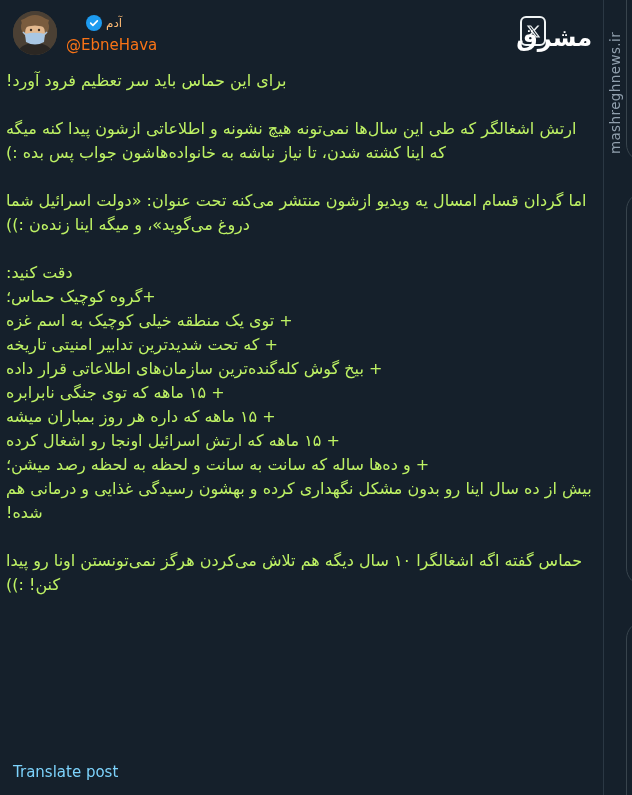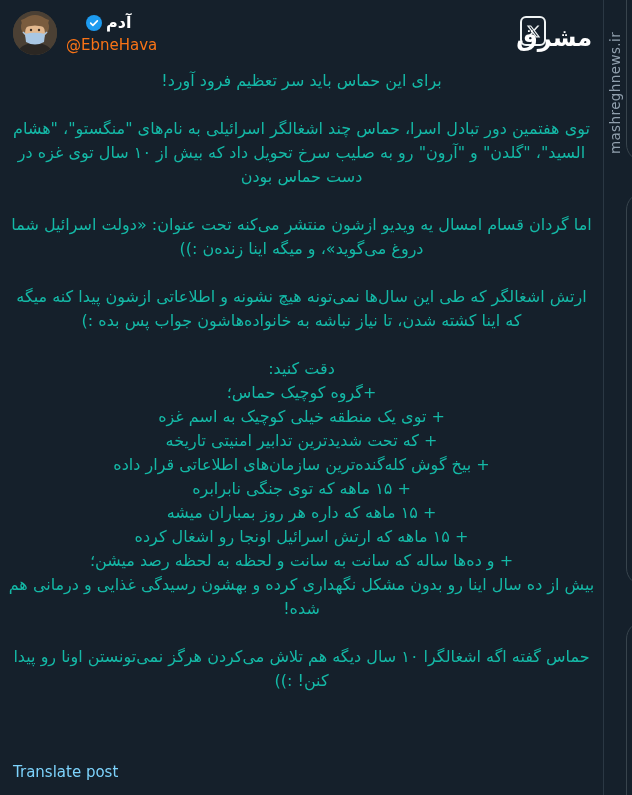--- a/index.html
+++ b/index.html
@@ -23,33 +23,33 @@
     white-space:nowrap;color:rgba(155,170,184,0.92);
     font-size:13.5px;letter-spacing:0.4px;
   }
 
   
   .avatar{position:absolute;left:13px;top:11px;width:44px;height:44px;border-radius:50%;overflow:hidden;background:#4a4238;cursor:pointer;}
   .avatar svg{display:block;width:44px;height:44px;}
   .name-row{position:absolute;left:86px;top:13px;display:flex;align-items:center;gap:4px;height:19px;}
   .badge{width:16px;height:16px;border-radius:50%;background:#1d9bf0;display:flex;align-items:center;justify-content:center;flex:0 0 auto;}
   .badge svg{width:10px;height:10px;display:block;}
-  .display-name{color:#ffffff;font-weight:bold;font-size:16px;direction:rtl;}
+  .display-name{color:#fdba74;font-weight:normal;font-size:12px;direction:rtl;}
   .handle{position:absolute;left:66px;top:36px;color:#f97316;font-size:15px;}
 
   
   .xlogo{position:absolute;right:86px;top:16px;width:22px;height:26px;border:2px solid #eff3f4;border-radius:6px;display:flex;align-items:center;justify-content:center;}
   .xlogo svg{width:15px;height:15px;display:block;}
   .site-logo{position:absolute;right:40px;top:24px;color:#ffffff;font-weight:bold;font-size:24px;direction:rtl;}
 
   
   .tweet-body{
     position:absolute;top:69px;left:6px;right:35px;
-    direction:rtl;text-align:center;
-    color:#14b8a6;font-size:16px;line-height:24px;
+    direction:rtl;text-align:left;
+    color:#bef264;font-size:16px;line-height:24px;
   }
   .tweet-body p{margin:0 0 24px 0;white-space:pre-line;}
   .tweet-body p:last-child{margin-bottom:0;}
 
   
   .translate{position:absolute;left:13px;top:763px;color:#7dd3fc;font-size:15px;text-decoration:none;cursor:pointer;}
 </style>
 </head>
 <body>
 
@@ -88,23 +88,22 @@
 
   <div class="xlogo">
     <svg viewBox="0 0 24 24" xmlns="http://www.w3.org/2000/svg">
       <path fill="#eff3f4" d="M18.244 2.25h3.308l-7.227 8.26 8.502 11.24H16.17l-5.214-6.817L4.99 21.75H1.68l7.73-8.835L1.254 2.25H8.08l4.713 6.231zm-1.161 17.52h1.833L7.084 4.126H5.117z"></path>
     </svg>
   </div>
   <div class="site-logo">مشرق</div>
 
   <div class="tweet-body" dir="rtl">
     <p>برای این حماس باید سر تعظیم فرود آورد!</p>
-    <p>توی هفتمین دور تبادل اسرا، حماس چند اشغالگر اسرائیلی به نام‌های "منگستو"، "هشام السید"، "گلدن" و "آرون" رو به صلیب سرخ تحویل داد که بیش از ۱۰ سال توی غزه در دست حماس بودن</p>
+    <p>ارتش اشغالگر که طی این سال‌ها نمی‌تونه هیچ نشونه و اطلاعاتی ازشون پیدا کنه میگه که اینا کشته شدن، تا نیاز نباشه به خانواده‌هاشون جواب پس بده :)</p>
     <p>اما گردان قسام امسال یه ویدیو ازشون منتشر می‌کنه تحت عنوان: «دولت اسرائیل شما دروغ می‌گوید»، و میگه اینا زنده‌ن :))</p>
-    <p>ارتش اشغالگر که طی این سال‌ها نمی‌تونه هیچ نشونه و اطلاعاتی ازشون پیدا کنه میگه که اینا کشته شدن، تا نیاز نباشه به خانواده‌هاشون جواب پس بده :)</p>
     <p>دقت کنید:
 +گروه کوچیک حماس؛
 + توی یک منطقه خیلی کوچیک به اسم غزه
 + که تحت شدیدترین تدابیر امنیتی تاریخه
 + بیخ گوش کله‌گنده‌ترین سازمان‌های اطلاعاتی قرار داده
 + ۱۵ ماهه که توی جنگی نابرابره
 + ۱۵ ماهه که داره هر روز بمباران میشه
 + ۱۵ ماهه که ارتش اسرائیل اونجا رو اشغال کرده
 + و ده‌ها ساله که سانت به سانت و لحظه به لحظه رصد میشن؛
 بیش از ده سال اینا رو بدون مشکل نگهداری کرده و بهشون رسیدگی غذایی و درمانی هم شده!</p>

